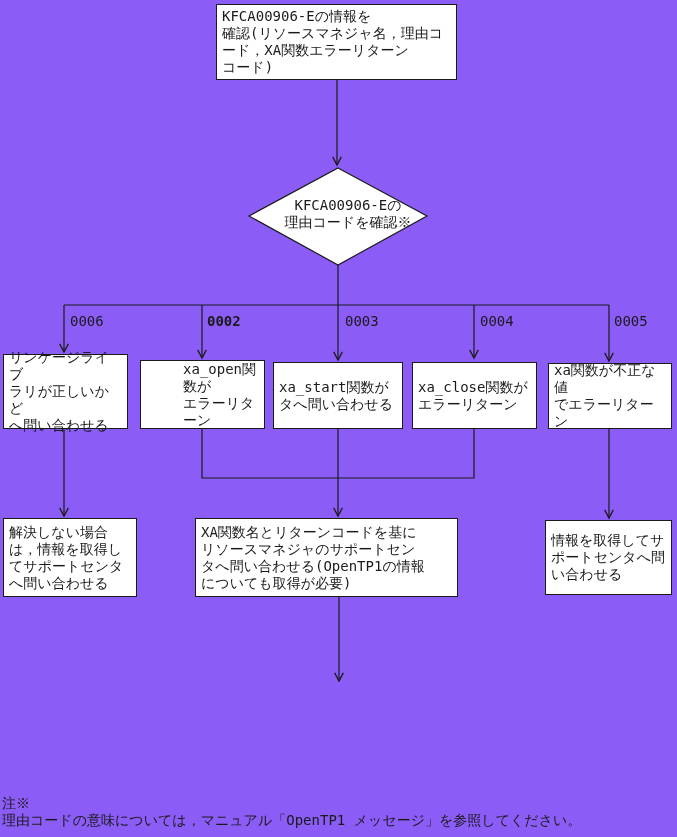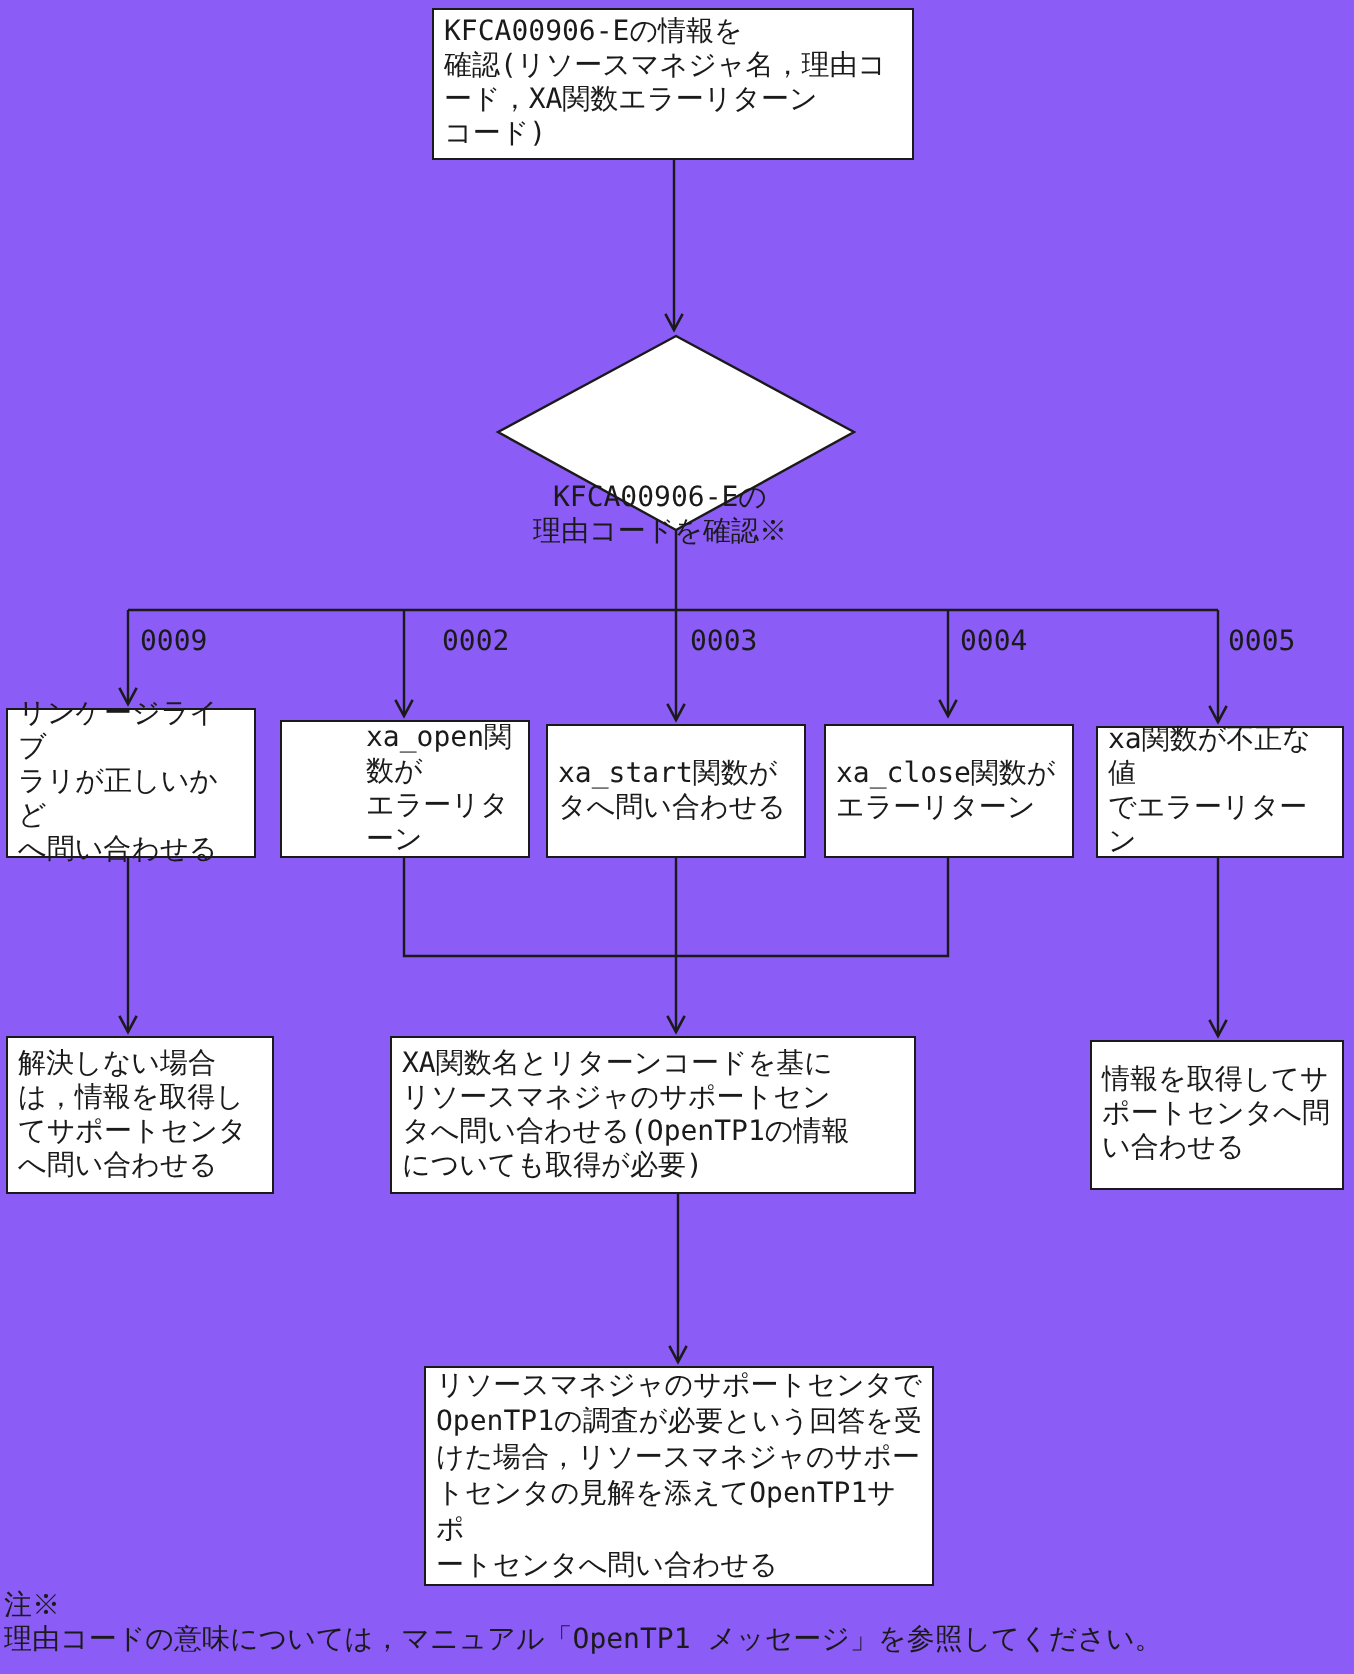--- a/index.html
+++ b/index.html
@@ -48,32 +48,32 @@
     line-height: 16px;
   }
   .footnote {
     position: absolute;
     font-size: 14px;
     line-height: 16px;
     white-space: pre-line;
   }
   
   #n-start  { left: 216px; top: 4px;   width: 241px; height: 76px; }
-  #n-decision-label { left: 242px; top: 197px; width: 176px; height: 36px; margin-top: 44px; }
+  #n-decision-label { left: 260px; top: 197px; width: 176px; height: 36px; }
   #n-b1 { left: 3px;   top: 354px; width: 125px; height: 75px; }
   #n-b2 { left: 140px; top: 360px; width: 125px; height: 69px; padding-left: 42px; }
   #n-b3 { left: 273px; top: 362px; width: 130px; height: 67px; }
   #n-b4 { left: 412px; top: 362px; width: 125px; height: 67px; }
   #n-b5 { left: 548px; top: 363px; width: 124px; height: 66px; }
   #n-act-left  { left: 3px;   top: 518px; width: 134px; height: 79px; }
   #n-act-mid   { left: 195px; top: 518px; width: 263px; height: 79px; }
   #n-act-right { left: 545px; top: 520px; width: 127px; height: 75px; }
   #n-final { left: 212px; top: 683px; width: 255px; height: 110px; line-height: 18px; }
   #l1 { left: 70px;  top: 313px; }
-  #l2 { left: 221px; top: 313px; }
+  #l2 { left: 207px; top: 313px; font-weight: bold; }
   #l3 { left: 345px; top: 313px; }
   #l4 { left: 480px; top: 313px; }
   #l5 { left: 614px; top: 313px; }
   #note-marker { left: 2px; top: 795px; }
   #note-text   { left: 2px; top: 812px; }
 </style>
 </head>
 <body>
 
 <div class="canvas">
@@ -103,21 +103,21 @@
   </svg>
 
   <div class="node" id="n-start">KFCA00906-Eの情報を
 確認(リソースマネジャ名，理由コ
 ード，XA関数エラーリターン
 コード)</div>
 
   <div class="diamond-label" id="n-decision-label">KFCA00906-Eの
 理由コードを確認※</div>
 
-  <div class="branch-label" id="l1">0009</div>
+  <div class="branch-label" id="l1">0006</div>
   <div class="branch-label" id="l2">0002</div>
   <div class="branch-label" id="l3">0003</div>
   <div class="branch-label" id="l4">0004</div>
   <div class="branch-label" id="l5">0005</div>
 
   <div class="node" id="n-b1">リンケージライブ
 ラリが正しいかど
 へ問い合わせる</div>
   <div class="node" id="n-b2">xa_open関数が
 エラーリターン</div>
@@ -133,22 +133,17 @@
 てサポートセンタ
 へ問い合わせる</div>
   <div class="node" id="n-act-mid">XA関数名とリターンコードを基に
 リソースマネジャのサポートセン
 タへ問い合わせる(OpenTP1の情報
 についても取得が必要)</div>
   <div class="node" id="n-act-right">情報を取得してサ
 ポートセンタへ問
 い合わせる</div>
 
-  <div class="node" id="n-final">リソースマネジャのサポートセンタで
-OpenTP1の調査が必要という回答を受
-けた場合，リソースマネジャのサポー
-トセンタの見解を添えてOpenTP1サポ
-ートセンタへ問い合わせる</div>
 
   <div class="footnote" id="note-marker">注※</div>
   <div class="footnote" id="note-text">理由コードの意味については，マニュアル「OpenTP1 メッセージ」を参照してください。</div>
 
 </div>
 
 </body></html>

